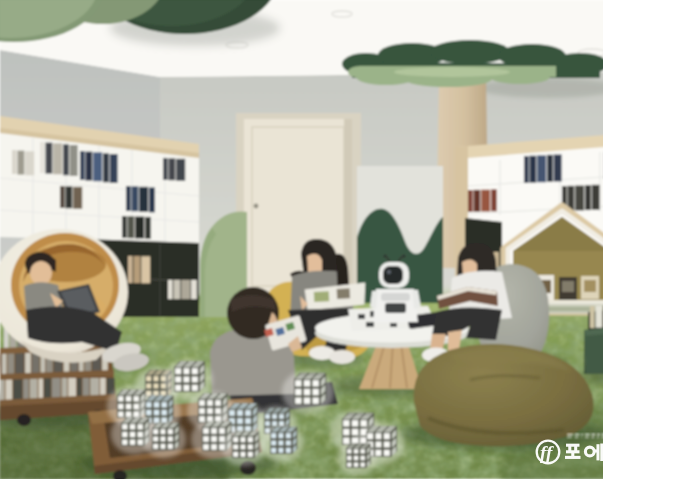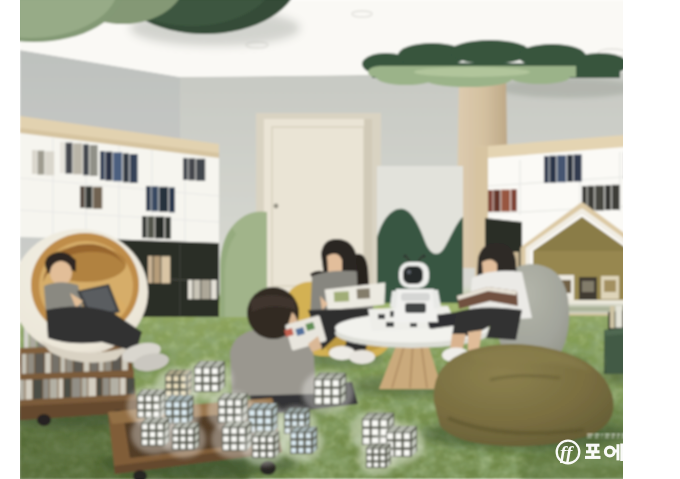--- a/index.html
+++ b/index.html
@@ -1,15 +1,15 @@
 <!DOCTYPE html>
 <html><head><meta charset="utf-8">
 <style>
 html,body{margin:0;padding:0;background:#fff;}
-#scene{width:603px;height:479px;position:relative;overflow:hidden;font-family:"Liberation Sans",sans-serif;padding-left:20px;}
+#scene{width:603px;height:479px;position:relative;overflow:hidden;font-family:"Liberation Sans",sans-serif;}
 </style></head><body>
 <div id="scene">
 <svg width="680" height="479" viewBox="0 0 680 479">
 <defs>
 <linearGradient id="wallg" x1="0" y1="0" x2="0" y2="1">
  <stop offset="0" stop-color="#c6c9c5"></stop>
           <stop offset="1" stop-color="#dadcd7"></stop>
 </linearGradient>
 <linearGradient id="lwallg" x1="0" y1="0" x2="0" y2="1">
  <stop offset="0" stop-color="#bcc0bf"></stop>

